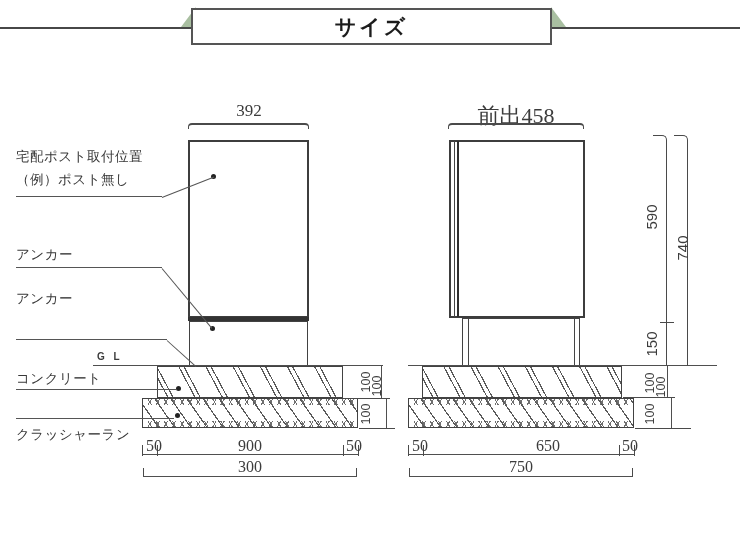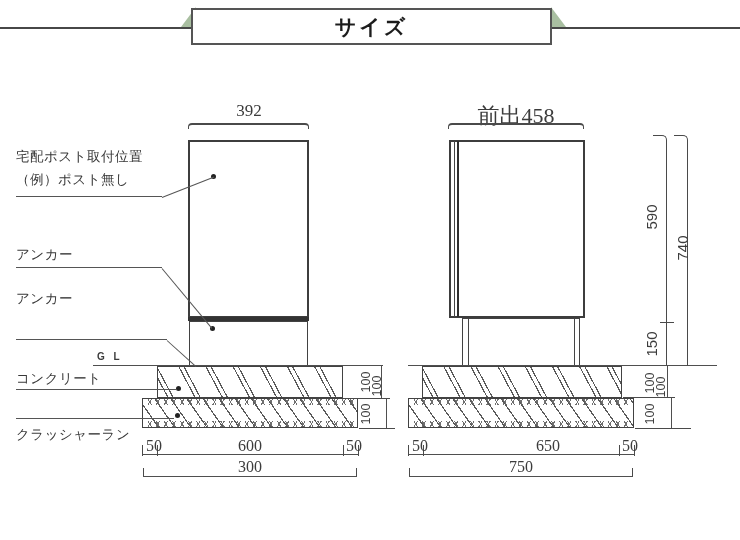--- a/index.html
+++ b/index.html
@@ -106,21 +106,21 @@
   <div class="vtext small" style="left:366px;top:382px;">100</div>
   <div class="vtext small" style="left:377px;top:386px;">100</div>
   <div class="vtext small" style="left:366px;top:414px;">100</div>
 
   <div class="hline" style="left:142px;top:454px;width:216px;"></div>
   <div class="tick" style="left:142px;top:445px;height:11px;"></div>
   <div class="tick" style="left:157px;top:445px;height:11px;"></div>
   <div class="tick" style="left:343px;top:445px;height:11px;"></div>
   <div class="tick" style="left:358px;top:445px;height:11px;"></div>
   <div class="dimnum" style="left:146px;top:437px;">50</div>
-  <div class="dimnum center" style="left:250px;top:437px;">600</div>
+  <div class="dimnum center" style="left:250px;top:437px;">900</div>
   <div class="dimnum" style="left:346px;top:437px;">50</div>
   <div class="hline" style="left:143px;top:476px;width:214px;"></div>
   <div class="tick" style="left:143px;top:468px;height:8px;"></div>
   <div class="tick" style="left:356px;top:468px;height:8px;"></div>
   <div class="dimnum center" style="left:250px;top:458px;">300</div>
 
   <div class="dimnum center" style="left:516px;top:101px;font-size:22px;">前出458</div>
   <div class="bracket" style="left:448px;top:123px;width:136px;"></div>
 
   <div class="rect" style="left:449px;top:140px;width:136px;height:178px;"></div>

